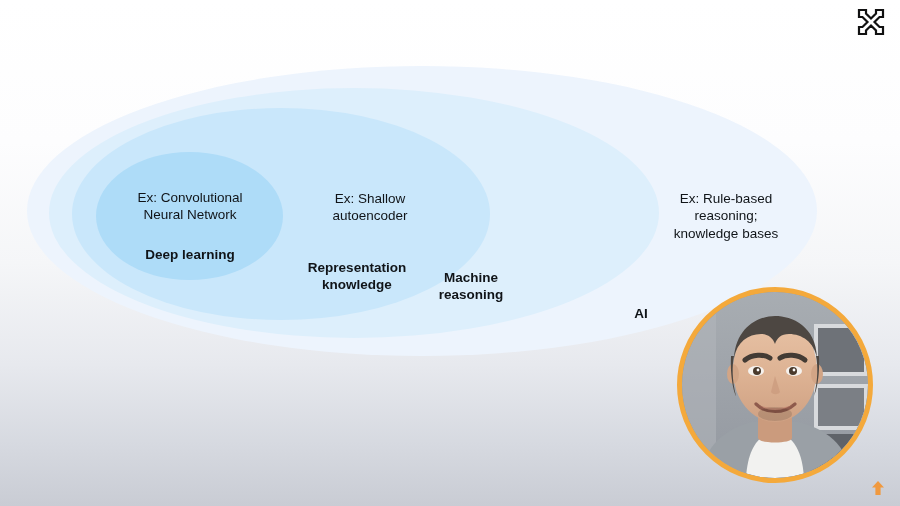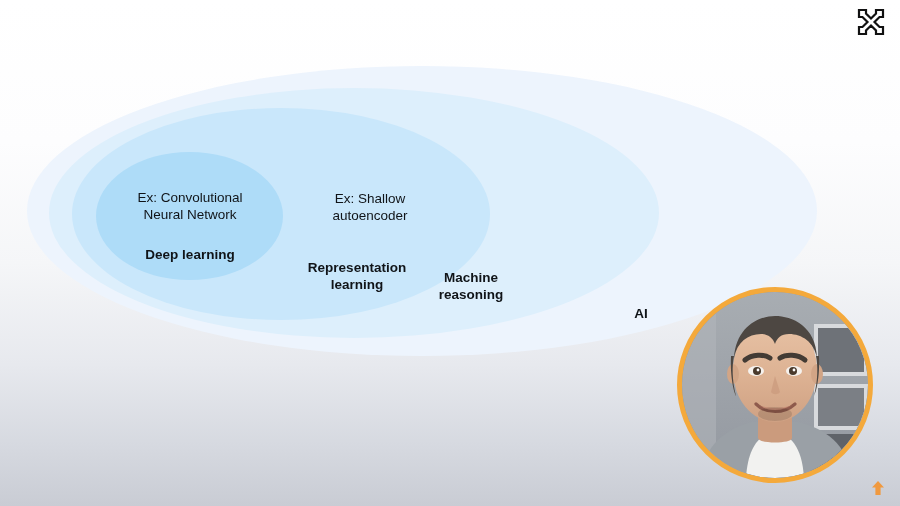--- a/index.html
+++ b/index.html
@@ -154,25 +154,28 @@
     <div class="ellipse" id="ellipse-rl" style="background: rgb(201, 231, 251);"></div>
     <div class="ellipse" id="ellipse-dl" style="background: rgb(174, 220, 248);"></div>
 
     <div class="label ex-label" id="ex-dl">Ex: Convolutional
 Neural Network</div>
     <div class="label tier-label" id="name-dl">Deep learning</div>
 
     <div class="label ex-label" id="ex-rl">Ex: Shallow
 autoencoder</div>
     <div class="label tier-label" id="name-rl">Representation
-learning</div>
+knowledge</div>
 
     <div class="label tier-label" id="name-ml">Machine
 reasoning</div>
 
+    <div class="label ex-label" id="ex-ai">Ex: Rule-based
+reasoning;
+knowledge bases</div>
     <div class="label tier-label" id="name-ai">AI</div>
   </div>
 
   <div id="brand-logo">
     <svg width="34" height="34" viewBox="0 0 34 34" aria-hidden="true">
       <path d="M5 5 L12 5 L12 8.5 L17 13.5 L22 8.5 L22 5 L29 5 L29 12 L25.5 12 L20.5 17 L25.5 22 L29 22 L29 29 L22 29 L22 25.5 L17 20.5 L12 25.5 L12 29 L5 29 L5 22 L8.5 22 L13.5 17 L8.5 12 L5 12 Z" fill="none" stroke="#111111" stroke-width="2.2" stroke-linejoin="miter"></path>
     </svg>
   </div>
 
   <div id="webcam" style="border-color: rgb(244, 169, 59);">

